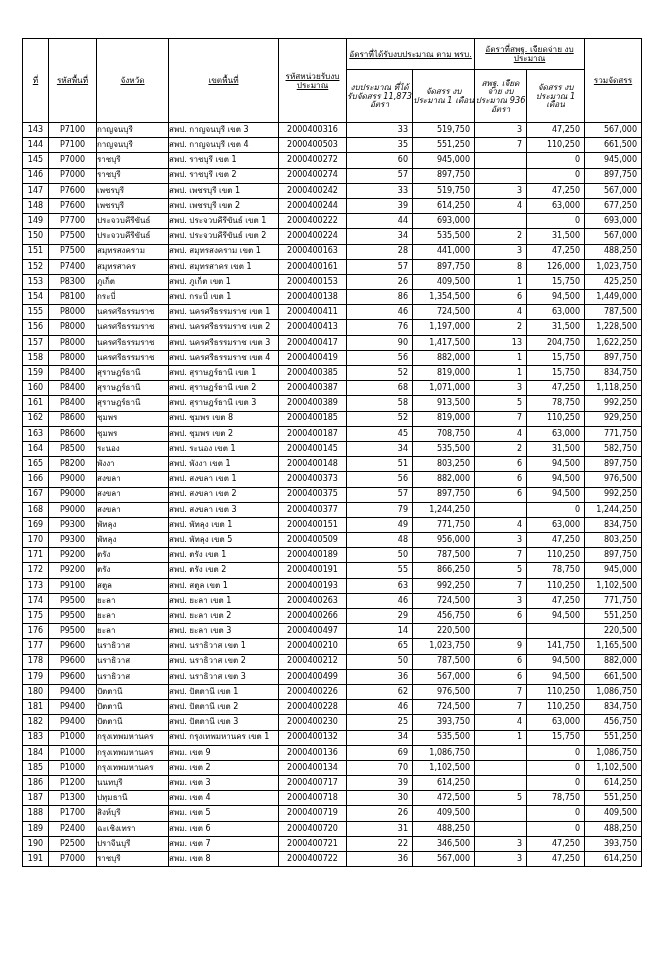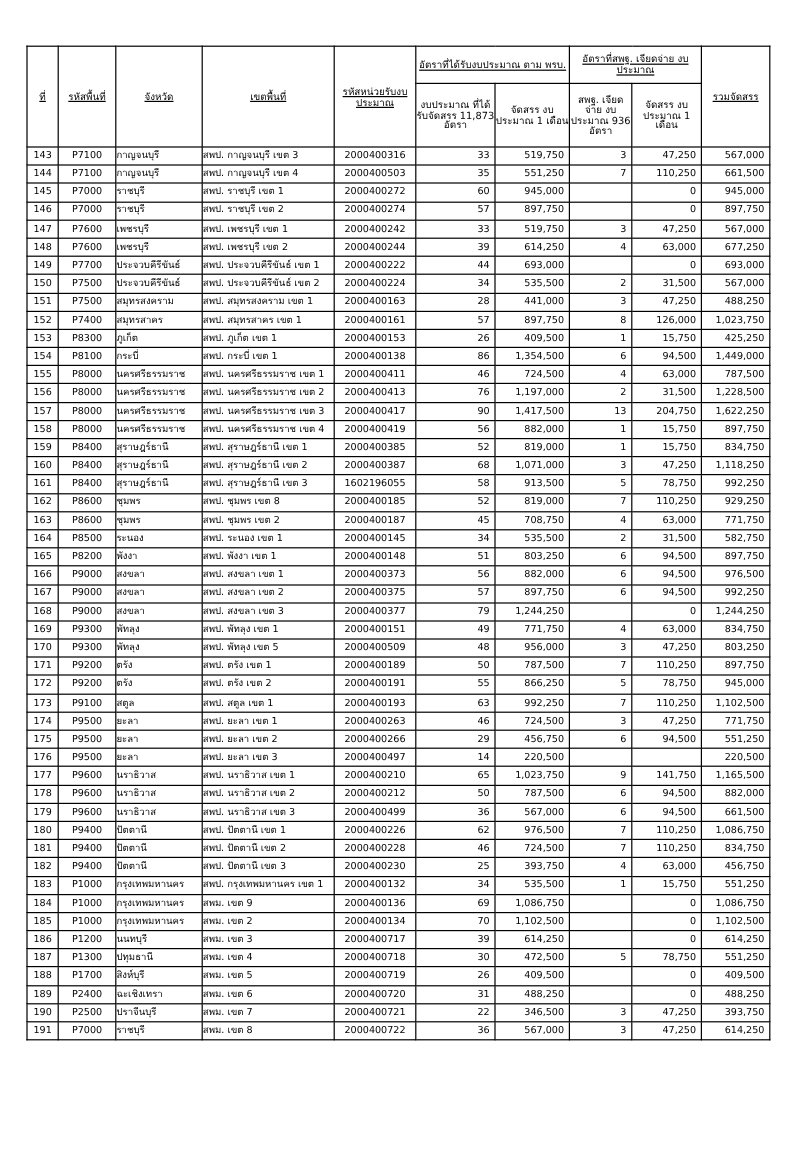--- a/index.html
+++ b/index.html
@@ -32,21 +32,21 @@
     vertical-align: middle;
     line-height: 1.05;
   }
   thead th {
     font-weight: normal;
     text-align: center;
     font-size: 8.2px;
     padding: 1px 2px;
   }
   .h-row1 th { height: 30px; text-decoration: underline; }
-  .h-row2 th { height: 52px; }
+  .h-row2 th { height: 52px; font-style: italic; }
   tbody td {
     height: 14.2px;
     font-size: 8px;
     padding: 0 3px;
   }
   .c { text-align: center; }
   .l { text-align: left; }
   .r { text-align: right; padding-right: 4px !important; }
   col.c-no     { width: 26px; }
   col.c-code   { width: 48px; }
@@ -310,21 +310,21 @@
           <td class="r">1,071,000</td>
           <td class="r">3</td>
           <td class="r">47,250</td>
           <td class="r">1,118,250</td>
         </tr>
         <tr>
           <td class="c">161</td>
           <td class="c">P8400</td>
           <td class="l thai">สุราษฎร์ธานี</td>
           <td class="l thai">สพป. สุราษฎร์ธานี เขต 3</td>
-          <td class="c">1602196055</td>
+          <td class="c">2000400389</td>
           <td class="r">58</td>
           <td class="r">913,500</td>
           <td class="r">5</td>
           <td class="r">78,750</td>
           <td class="r">992,250</td>
         </tr>
         <tr>
           <td class="c">162</td>
           <td class="c">P8600</td>
           <td class="l thai">ชุมพร</td>

